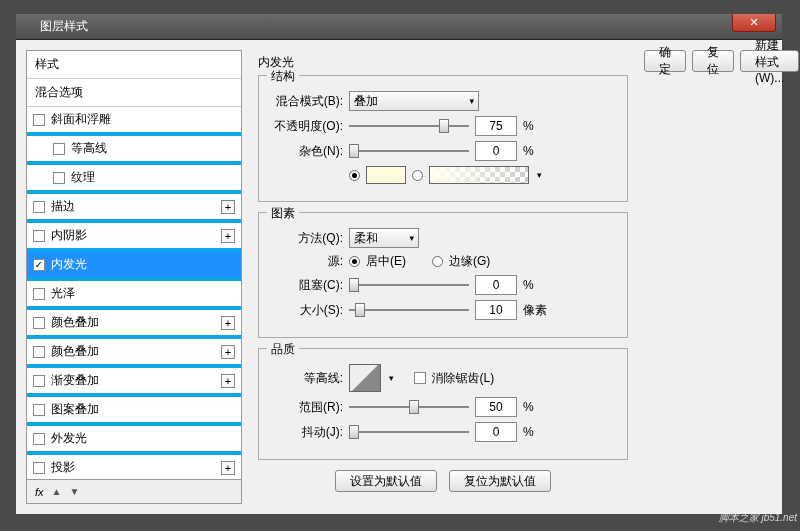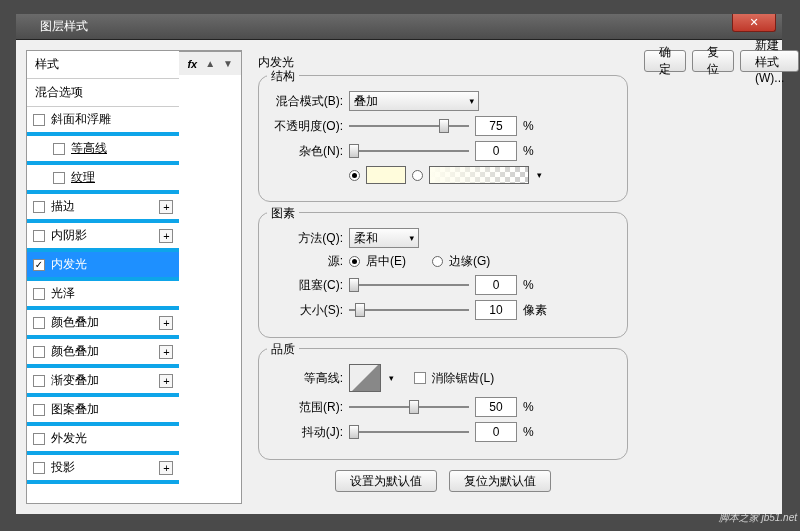--- a/index.html
+++ b/index.html
@@ -2,36 +2,36 @@
 <html><head>
 <meta charset="utf-8">
 <style>
 * { box-sizing: border-box; margin: 0; padding: 0; font-family: "Microsoft YaHei", "SimSun", sans-serif; font-size: 12px; }
 body { background: #4a4a4a; width: 800px; height: 531px; overflow: hidden; position: relative; }
 .outer { position: absolute; top: 14px; left: 16px; width: 766px; height: 500px; background: #fff; }
 .titlebar { height: 26px; background: linear-gradient(#6a6a6a, #4d4d4d); border-bottom: 1px solid #222; display: flex; align-items: center; position: relative; }
 .titlebar-text { color: #fff; padding-left: 24px; }
 .close-btn { position: absolute; right: 0; top: 0; width: 44px; height: 18px; background: linear-gradient(#d96a5a,#c0392b); border: 1px solid #7a1f16; border-top: none; border-radius: 0 0 3px 3px; color: #fff; text-align: center; line-height: 16px; font-size: 11px; margin-right: 6px; }
 .winbody { display: flex; padding: 10px; gap: 8px; height: calc(100% - 26px); background: #f0f0f0; }
-.sidebar { width: 216px; border: 1px solid #999; background: #fff; display: flex; flex-direction: row; }
+.sidebar { width: 216px; border: 1px solid #999; background: #fff; display: flex; flex-direction: column; }
 .sidebar-list { flex: 1; overflow: auto; }
 .sb-head { padding: 5px 8px; border-bottom: 1px solid #ccc; }
 .sb-item { display: flex; align-items: center; padding: 4px 6px; border-bottom: 4px solid #0ea5e9; position: relative; }
-.sb-item.indent { padding-left: 26px; text-decoration: underline; }
+.sb-item.indent { padding-left: 26px; }
 .sb-item.selected { background: #1e90ff; color: #fff; }
 .sb-check { width: 12px; height: 12px; border: 1px solid #888; background: #fff; margin-right: 6px; display: inline-flex; align-items: center; justify-content: center; font-size: 10px; color: #000; }
 .sb-check.checked::after { content: "✓"; }
 .sb-plus { position: absolute; right: 6px; width: 14px; height: 14px; border: 1px solid #888; background: #f7f7f7; text-align: center; line-height: 12px; font-size: 11px; }
 .sb-footer { border-top: 1px solid #999; height: 24px; background: #eee; display: flex; align-items: center; gap: 8px; padding: 0 8px; }
-.fx-icon { font-style: italic; font-weight: bold; font-size: 11px; }
+.fx-icon { font-style: italic; font-weight: normal; font-size: 11px; }
 .arrow { font-size: 10px; color: #555; }
 
 .center { flex: 1; padding: 4px 8px; }
 .section-title { margin-bottom: 4px; }
-.fieldset { border: 1px solid #aaa; border-radius: 12px; padding: 10px 12px 12px 12px; margin-bottom: 10px; position: relative; }
+.fieldset { border: 1px solid #aaa; border-radius: 0; padding: 10px 12px 12px 12px; margin-bottom: 10px; position: relative; }
 .fieldset .legend { position: absolute; top: -8px; left: 8px; background: #f0f0f0; padding: 0 4px; }
 .row { display: flex; align-items: center; margin: 5px 0; gap: 6px; }
 .rlabel { width: 72px; text-align: right; }
 .select { border: 1px solid #888; background: linear-gradient(#fdfdfd,#e5e5e5); height: 20px; display: flex; align-items: center; padding: 0 4px; position: relative; min-width: 100px; }
 .select .caret { position: absolute; right: 4px; font-size: 9px; }
 .slider { flex: 1; height: 16px; display: flex; align-items: center; position: relative; max-width: 120px; }
 .slider .track { height: 2px; background: #888; width: 100%; }
 .slider .thumb { position: absolute; width: 10px; height: 14px; background: linear-gradient(#fff,#ccc); border: 1px solid #777; top: 1px; }
 .numbox { width: 42px; height: 20px; border: 1px solid #888; background: #fff; text-align: center; line-height: 18px; }
 .unit { width: 24px; }

